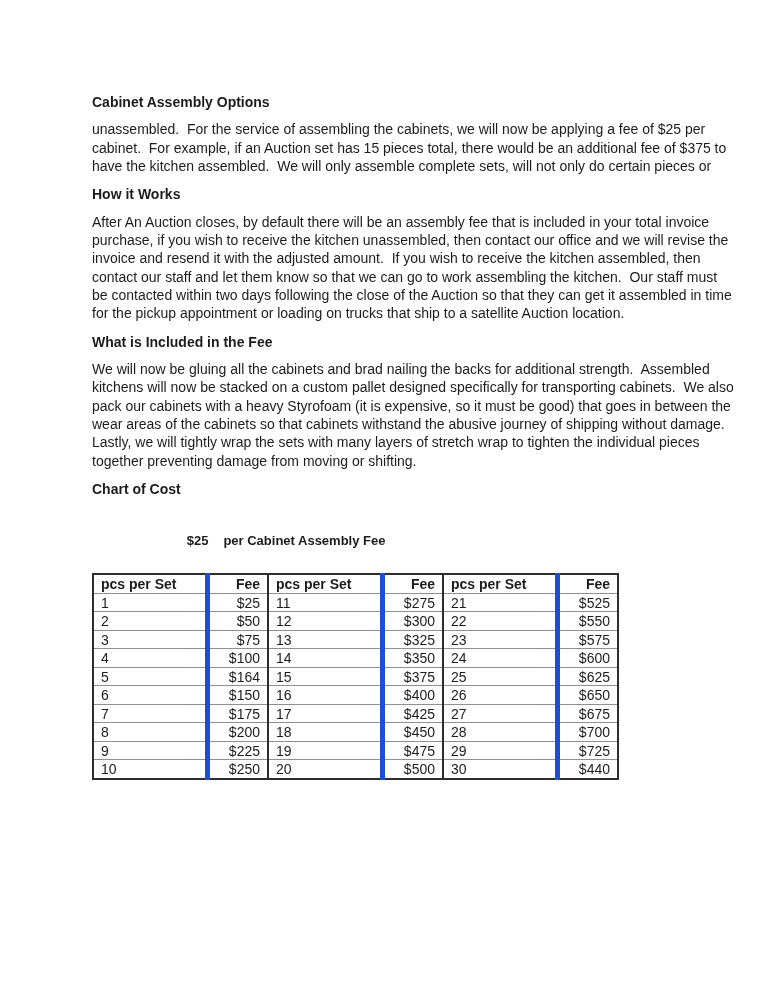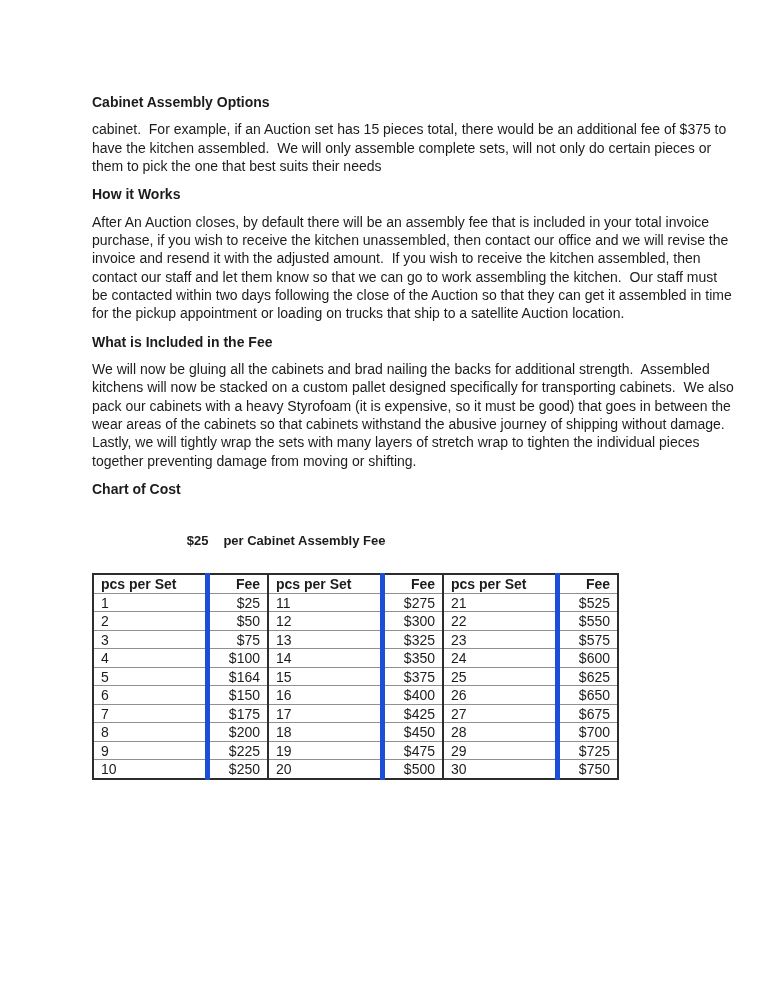--- a/index.html
+++ b/index.html
@@ -58,23 +58,23 @@
   table.cost thead tr th { border-bottom: 0; }
 </style>
 </head>
 <body>
 
 <div class="page">
 
   <div>
       <div class="heading">Cabinet Assembly Options</div>
       <div class="paragraph">
+        <div class="line">unassembled.  For the service of assembling the cabinets, we will now be applying a fee of $25 per</div>
         <div class="line">cabinet.  For example, if an Auction set has 15 pieces total, there would be an additional fee of $375 to</div>
         <div class="line">have the kitchen assembled.  We will only assemble complete sets, will not only do certain pieces or</div>
-        <div class="line">them to pick the one that best suits their needs</div>
       </div>
       <div class="heading">How it Works</div>
       <div class="paragraph">
         <div class="line">After An Auction closes, by default there will be an assembly fee that is included in your total invoice</div>
         <div class="line">purchase, if you wish to receive the kitchen unassembled, then contact our office and we will revise the</div>
         <div class="line">invoice and resend it with the adjusted amount.  If you wish to receive the kitchen assembled, then</div>
         <div class="line">contact our staff and let them know so that we can go to work assembling the kitchen.  Our staff must</div>
         <div class="line">be contacted within two days following the close of the Auction so that they can get it assembled in time</div>
         <div class="line">for the pickup appointment or loading on trucks that ship to a satellite Auction location.</div>
       </div>
@@ -177,19 +177,19 @@
             <td class="col-fee">$475</td>
             <td class="col-pcs group-start">29</td>
             <td class="col-fee">$725</td>
           </tr>
           <tr>
             <td class="col-pcs">10</td>
             <td class="col-fee">$250</td>
             <td class="col-pcs group-start">20</td>
             <td class="col-fee">$500</td>
             <td class="col-pcs group-start">30</td>
-            <td class="col-fee">$750</td>
+            <td class="col-fee">$440</td>
           </tr>
         </tbody>
     </table>
   </div>
 
 </div>
 
 </body></html>

